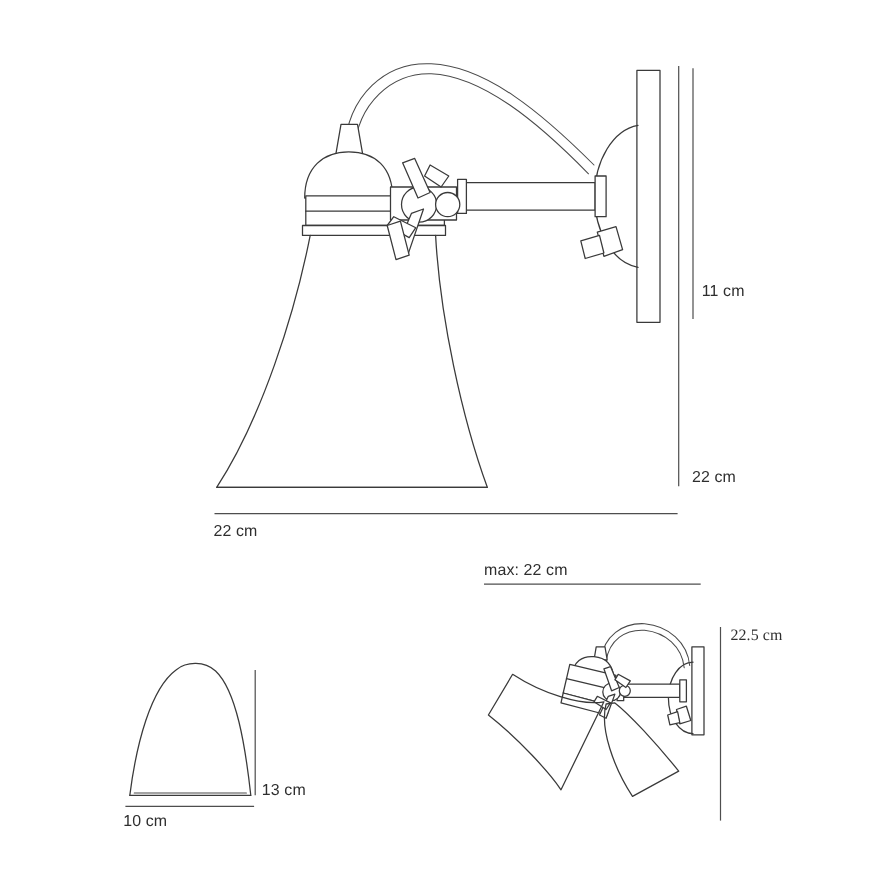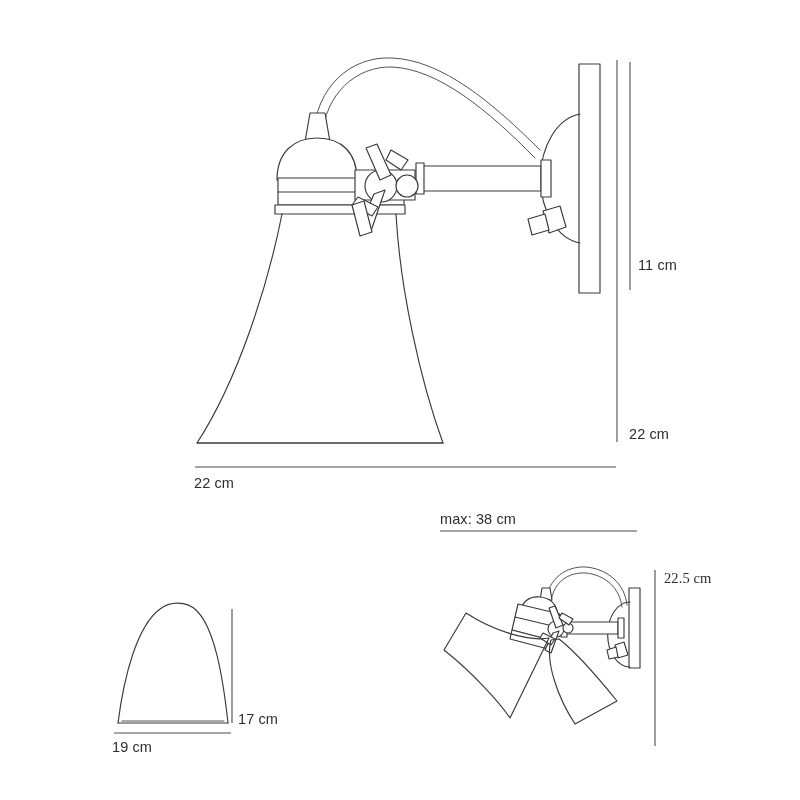--- a/index.html
+++ b/index.html
@@ -181,21 +181,21 @@
     </g>
 
   </svg>
 
   <div class="dimlabel" style="left:194px; top:476px;">22 cm</div>
 
   <div class="dimlabel" style="left:638px; top:258px;">11 cm</div>
 
   <div class="dimlabel" style="left:629px; top:427px;">22 cm</div>
 
-  <div class="dimlabel" style="left:440px; top:512px;">max: 38 cm</div>
-
-  <div class="dimlabel" style="left:112px; top:740px;">19 cm</div>
-
-  <div class="dimlabel" style="left:238px; top:712px;">17 cm</div>
+  <div class="dimlabel" style="left:440px; top:512px;">max: 22 cm</div>
+
+  <div class="dimlabel" style="left:112px; top:740px;">10 cm</div>
+
+  <div class="dimlabel" style="left:238px; top:712px;">13 cm</div>
 
   <div class="dimlabel" style="left:664px; top:571px;font-family:Liberation Serif, serif;">22.5 cm</div>
 
 </div>
 
 </body></html>

